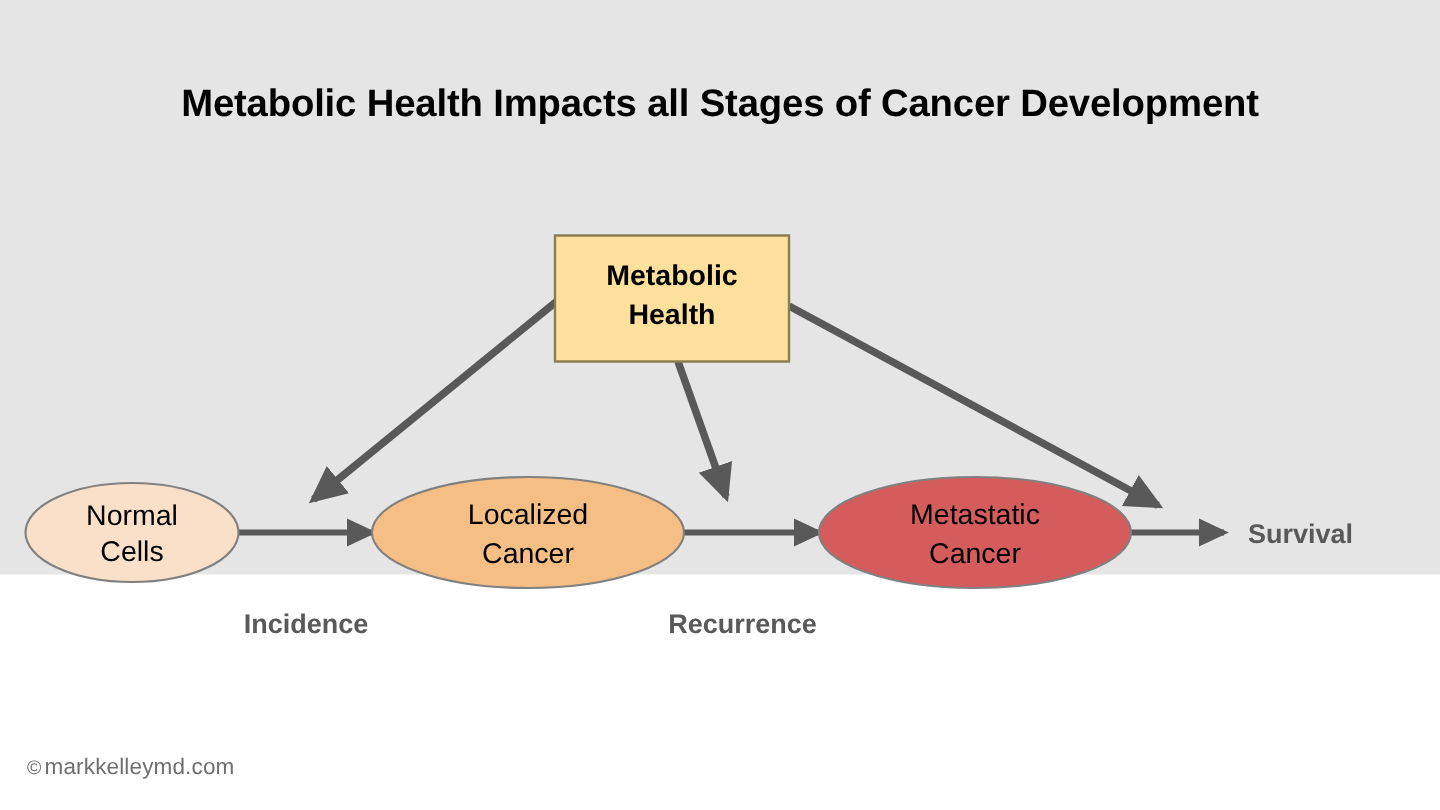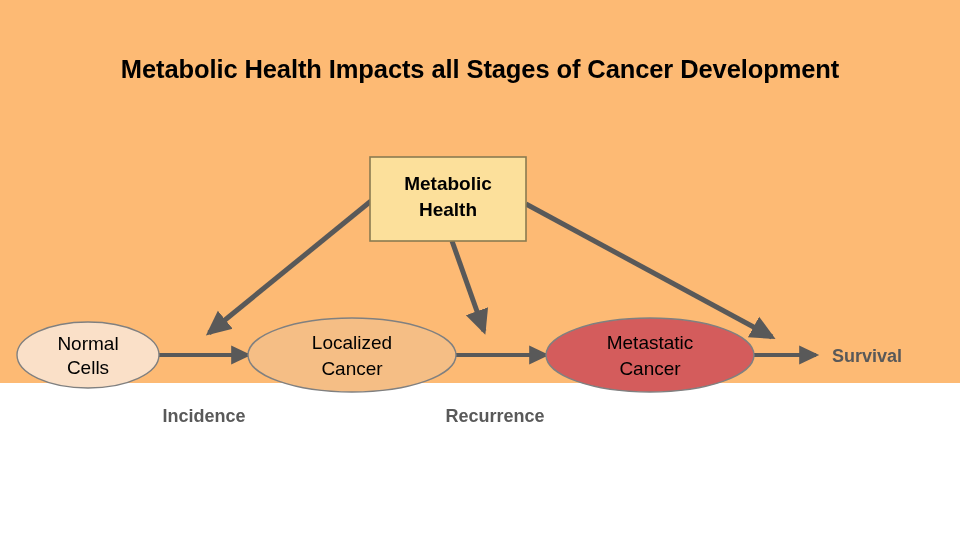--- a/index.html
+++ b/index.html
@@ -10,21 +10,21 @@
   body {
     width: 960px;
     height: 540px;
     font-family: "Liberation Sans", sans-serif;
     overflow: hidden;
   }
   #slide {
     position: relative;
     width: 960px;
     height: 383px;
-    background: #fdba74;
+    background: #e5e5e5;
   }
   #diagram-title {
     position: absolute;
     left: 0;
     top: 55px;
     width: 960px;
     text-align: center;
     font-size: 25.5px;
     font-weight: bold;
     color: #000000;
@@ -127,14 +127,17 @@
     </g>
 
     <text class="outcome-label" x="832" y="362" text-anchor="start">Survival</text>
 
     <text class="stage-label" x="204" y="422" text-anchor="middle">Incidence</text>
 
     <text class="stage-label" x="495" y="422" text-anchor="middle">Recurrence</text>
 
   </svg>
 
+  <div id="credit">
+    <span class="copy-mark">©</span><span>markkelleymd.com</span>
+  </div>
 
 </div>
 
 </body></html>

